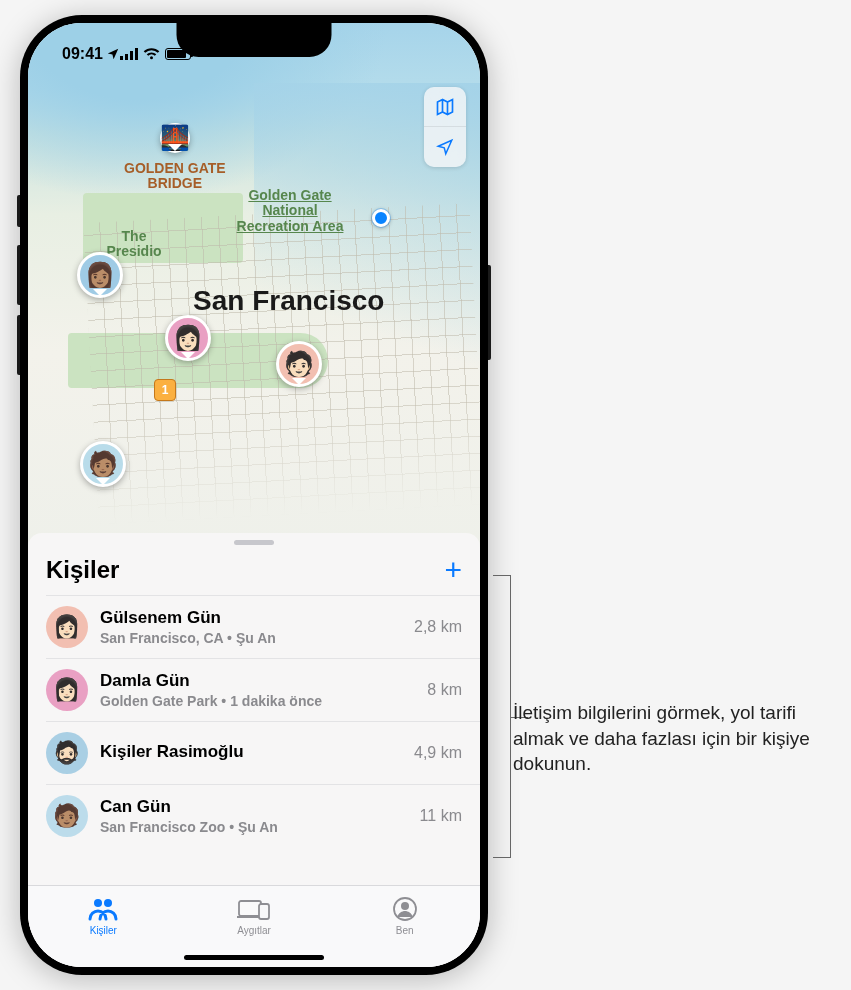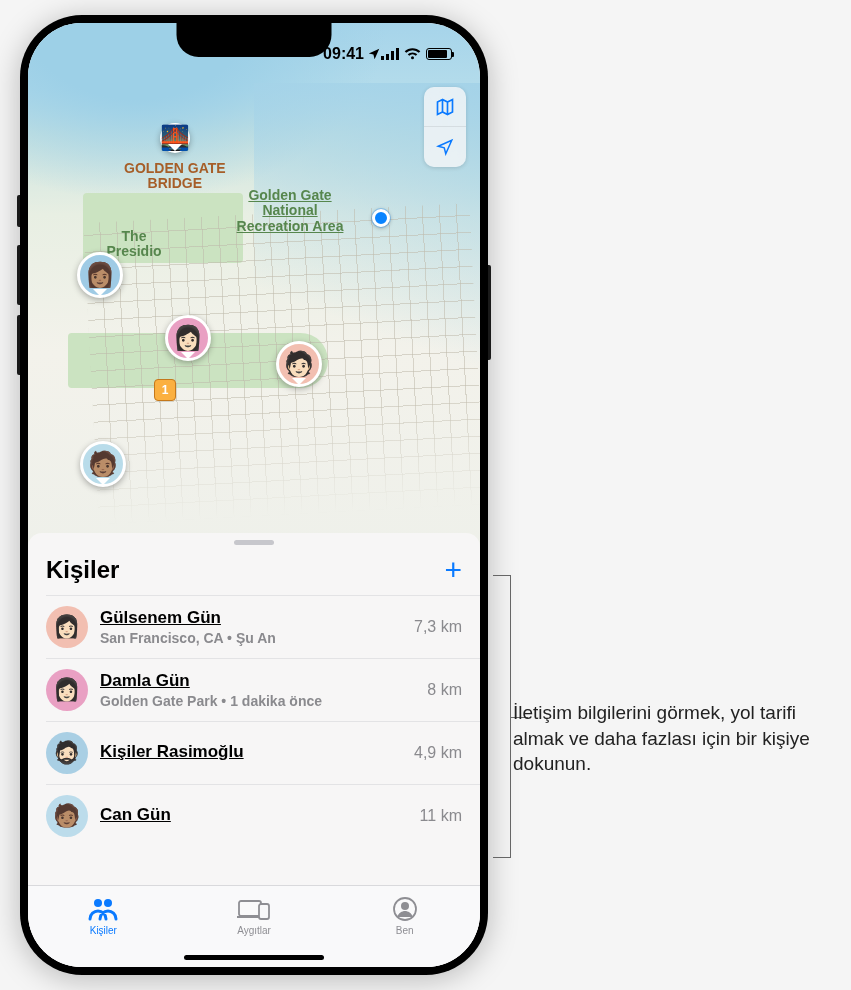--- a/index.html
+++ b/index.html
@@ -49,21 +49,21 @@
     z-index: 500;
   }
   
   .status-bar {
     position: absolute;
     top: 0;
     left: 0;
     right: 0;
     height: 48px;
     display: flex;
-    justify-content: flex-end;
+    justify-content: flex-start;
     align-items: center;
     padding: 14px 28px 0 34px;
     z-index: 400;
     font-weight: 600;
     font-size: 16px;
     color: #000;
   }
   .status-left { display:flex; align-items:center; gap:2px; }
   .status-right { display:flex; align-items:center; gap:5px; }
   .battery { width: 26px; height: 12px; border: 1.4px solid #000; border-radius: 3px; position: relative; }
@@ -159,21 +159,21 @@
   .row {
     display:flex; align-items:center; padding:10px 18px 10px 0; border-top:1px solid #e3e3e5;
     gap:12px;
   }
   .row:first-child { border-top:1px solid #e3e3e5;}
   .row .avatar {
     width:42px; height:42px; border-radius:50%; flex-shrink:0;
     display:flex; align-items:center; justify-content:center; font-size:22px;
   }
   .row .info { flex:1; min-width:0;}
-  .row .name { font-size:17px; font-weight:600; color:#000; margin-bottom:2px;text-decoration:underline;}
+  .row .name { font-size:17px; font-weight:600; color:#000; margin-bottom:2px;}
   .row .sub { font-size:14px; color:#8a8a8e; white-space:nowrap; overflow:hidden; text-overflow:ellipsis;font-weight:bold;}
   .row .dist { font-size:16px; color:#8a8a8e; flex-shrink:0;}
   
   
   .tabbar {
     position:absolute; left:0; right:0; bottom:0; height:82px;
     background:#f8f8f9e8;
     border-top:1px solid #d9d9dc;
     display:flex; padding-bottom:22px;
   }
@@ -258,20 +258,21 @@
       </div>
     </div>
 
     <div class="map">
       <div class="map-water1"></div>
       <div class="map-water2"></div>
       <div class="park presidio"></div>
       <div class="park park2"></div>
       <div class="street-grid"></div>
 
+      <div class="city-label">San Francisco</div>
       <div class="poi-label poi-ggbridge" style="white-space:pre;">GOLDEN GATE
 BRIDGE</div>
       <div class="poi-label poi-ggnra">Golden Gate National Recreation Area</div>
       <div class="poi-label poi-presidio">The Presidio</div>
       <div class="route-badge">1</div>
 
       <div class="my-location"></div>
 
       <div class="map-person person-pin-1">
           <div class="avatar-emoji">🌉</div>
@@ -312,21 +313,21 @@
       <div class="list">
 
         <div class="row">
           <div class="avatar" style="background:#f2bfb1;">👩🏻</div>
           <div class="info">
             <div class="name">Gülsenem Gün</div>
             <div class="sub">
               <span>San Francisco, CA</span><span> • </span><span>Şu An</span>
             </div>
           </div>
-          <div class="dist">7,3 km</div>
+          <div class="dist">2,8 km</div>
         </div>
 
         <div class="row">
           <div class="avatar" style="background:#e9a0c3;">👩🏻</div>
           <div class="info">
             <div class="name">Damla Gün</div>
             <div class="sub">
               <span>Golden Gate Park</span><span> • </span><span>1 dakika önce</span>
             </div>
           </div>
@@ -338,20 +339,23 @@
           <div class="info">
             <div class="name">Kişiler Rasimoğlu</div>
           </div>
           <div class="dist">4,9 km</div>
         </div>
 
         <div class="row">
           <div class="avatar" style="background:#bcdceb;">🧑🏽</div>
           <div class="info">
             <div class="name">Can Gün</div>
+            <div class="sub">
+              <span>San Francisco Zoo</span><span> • </span><span>Şu An</span>
+            </div>
           </div>
           <div class="dist">11 km</div>
         </div>
 
       </div>
 
       <div class="tabbar">
         <div class="tab active">
           <div class="tab-icon">
             <svg width="30" height="24" viewBox="0 0 30 24" fill="#0a7aff">

